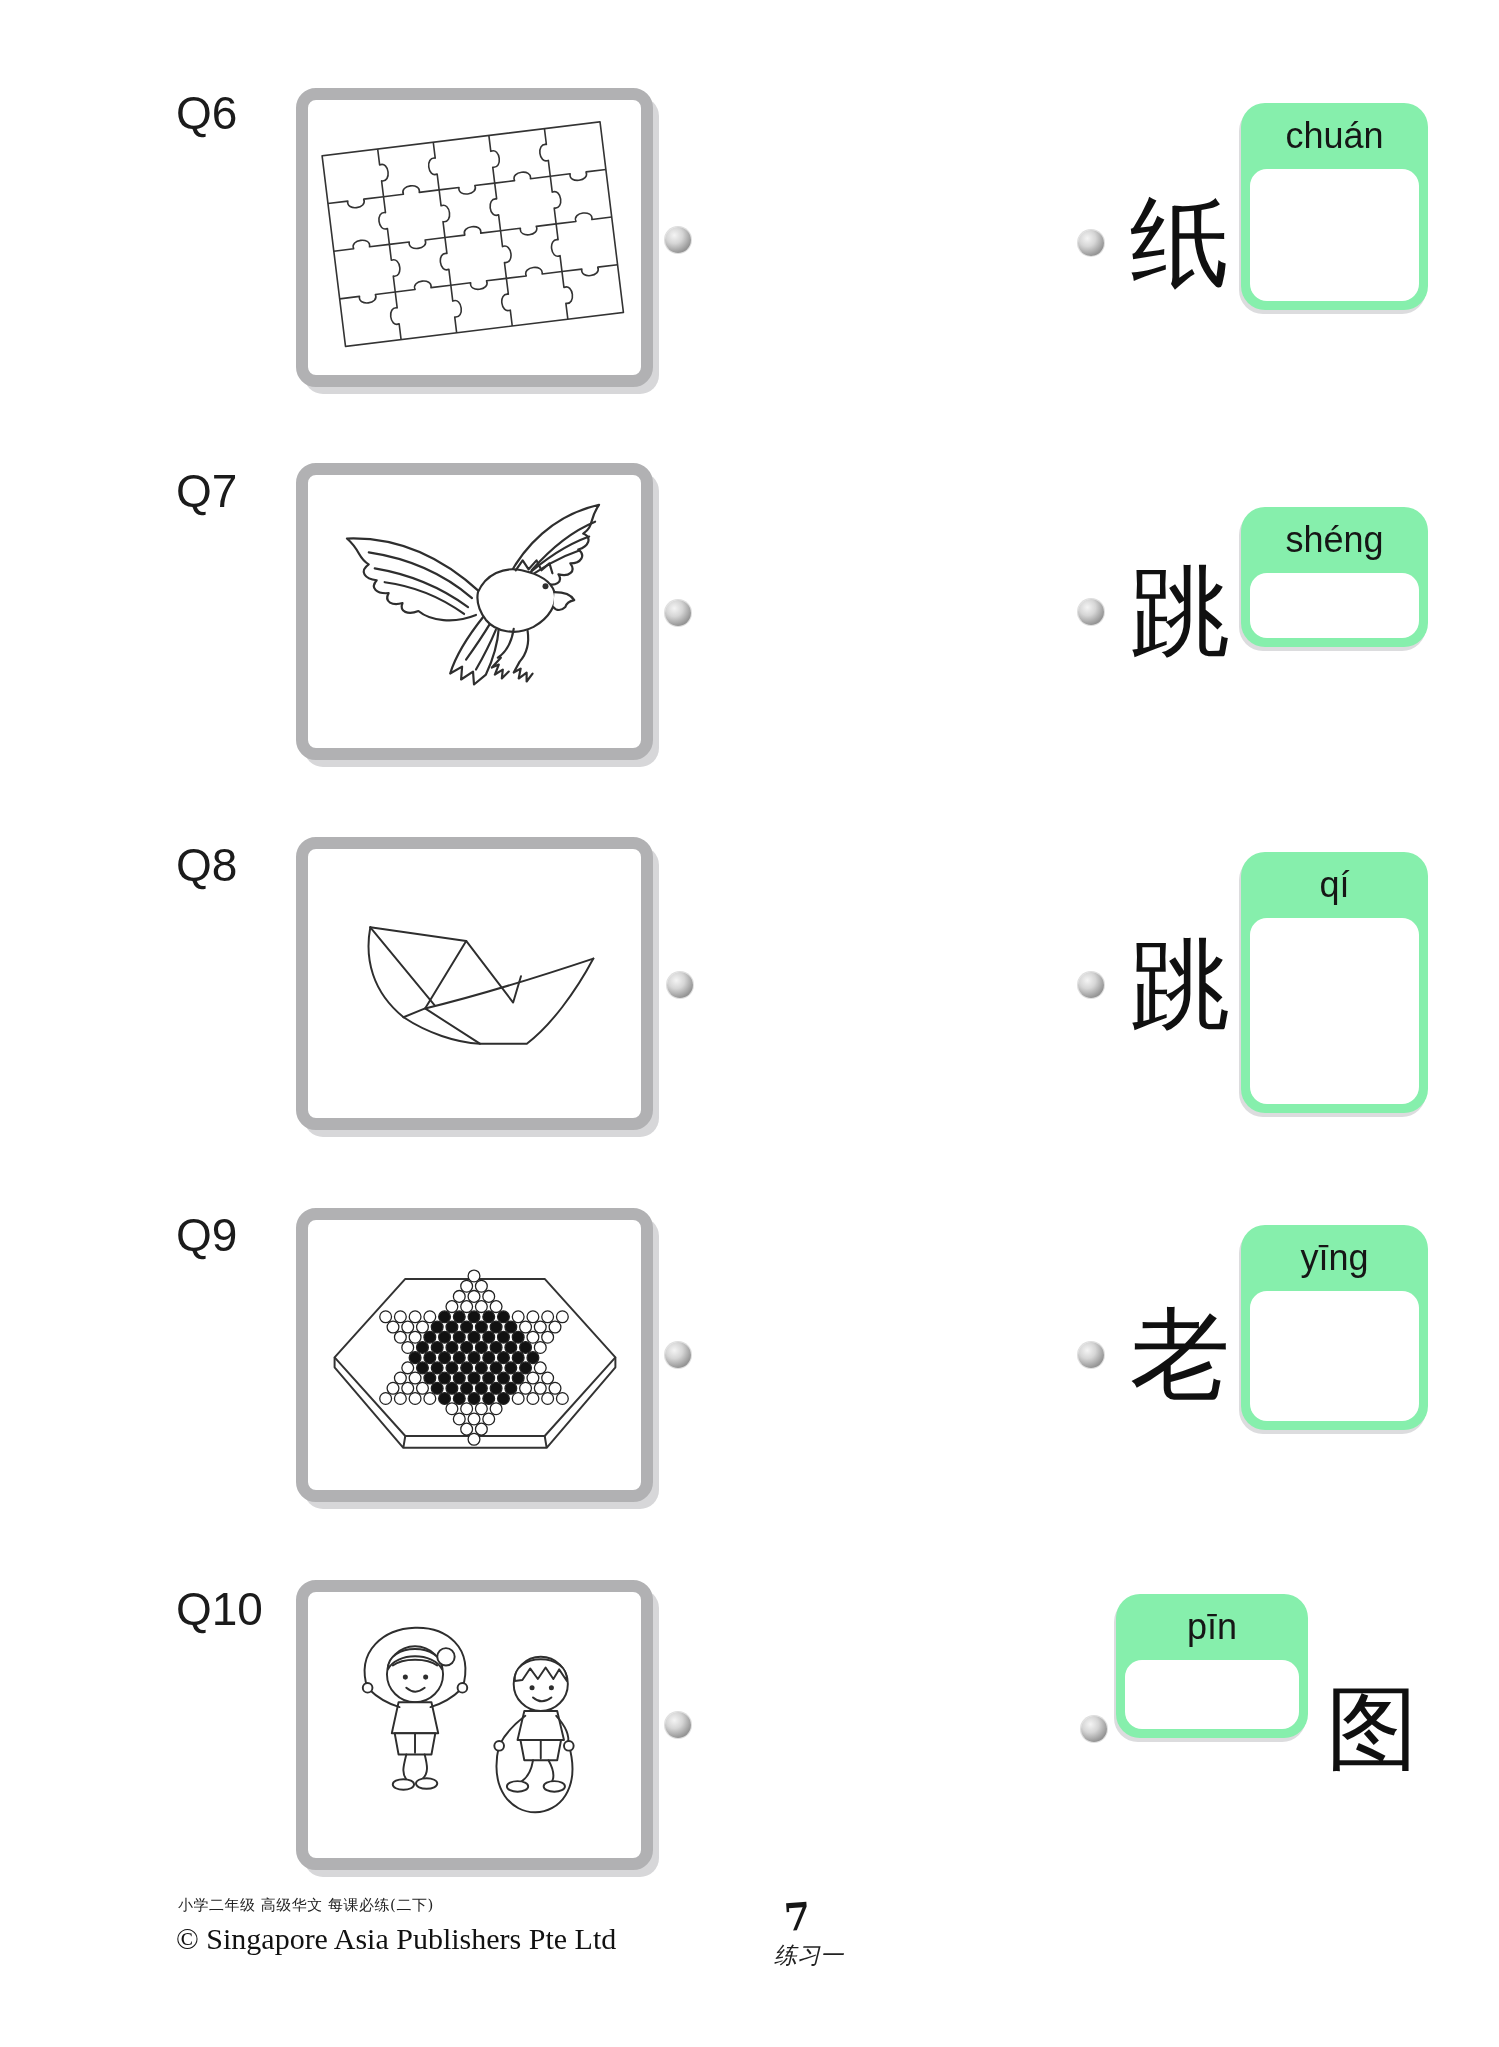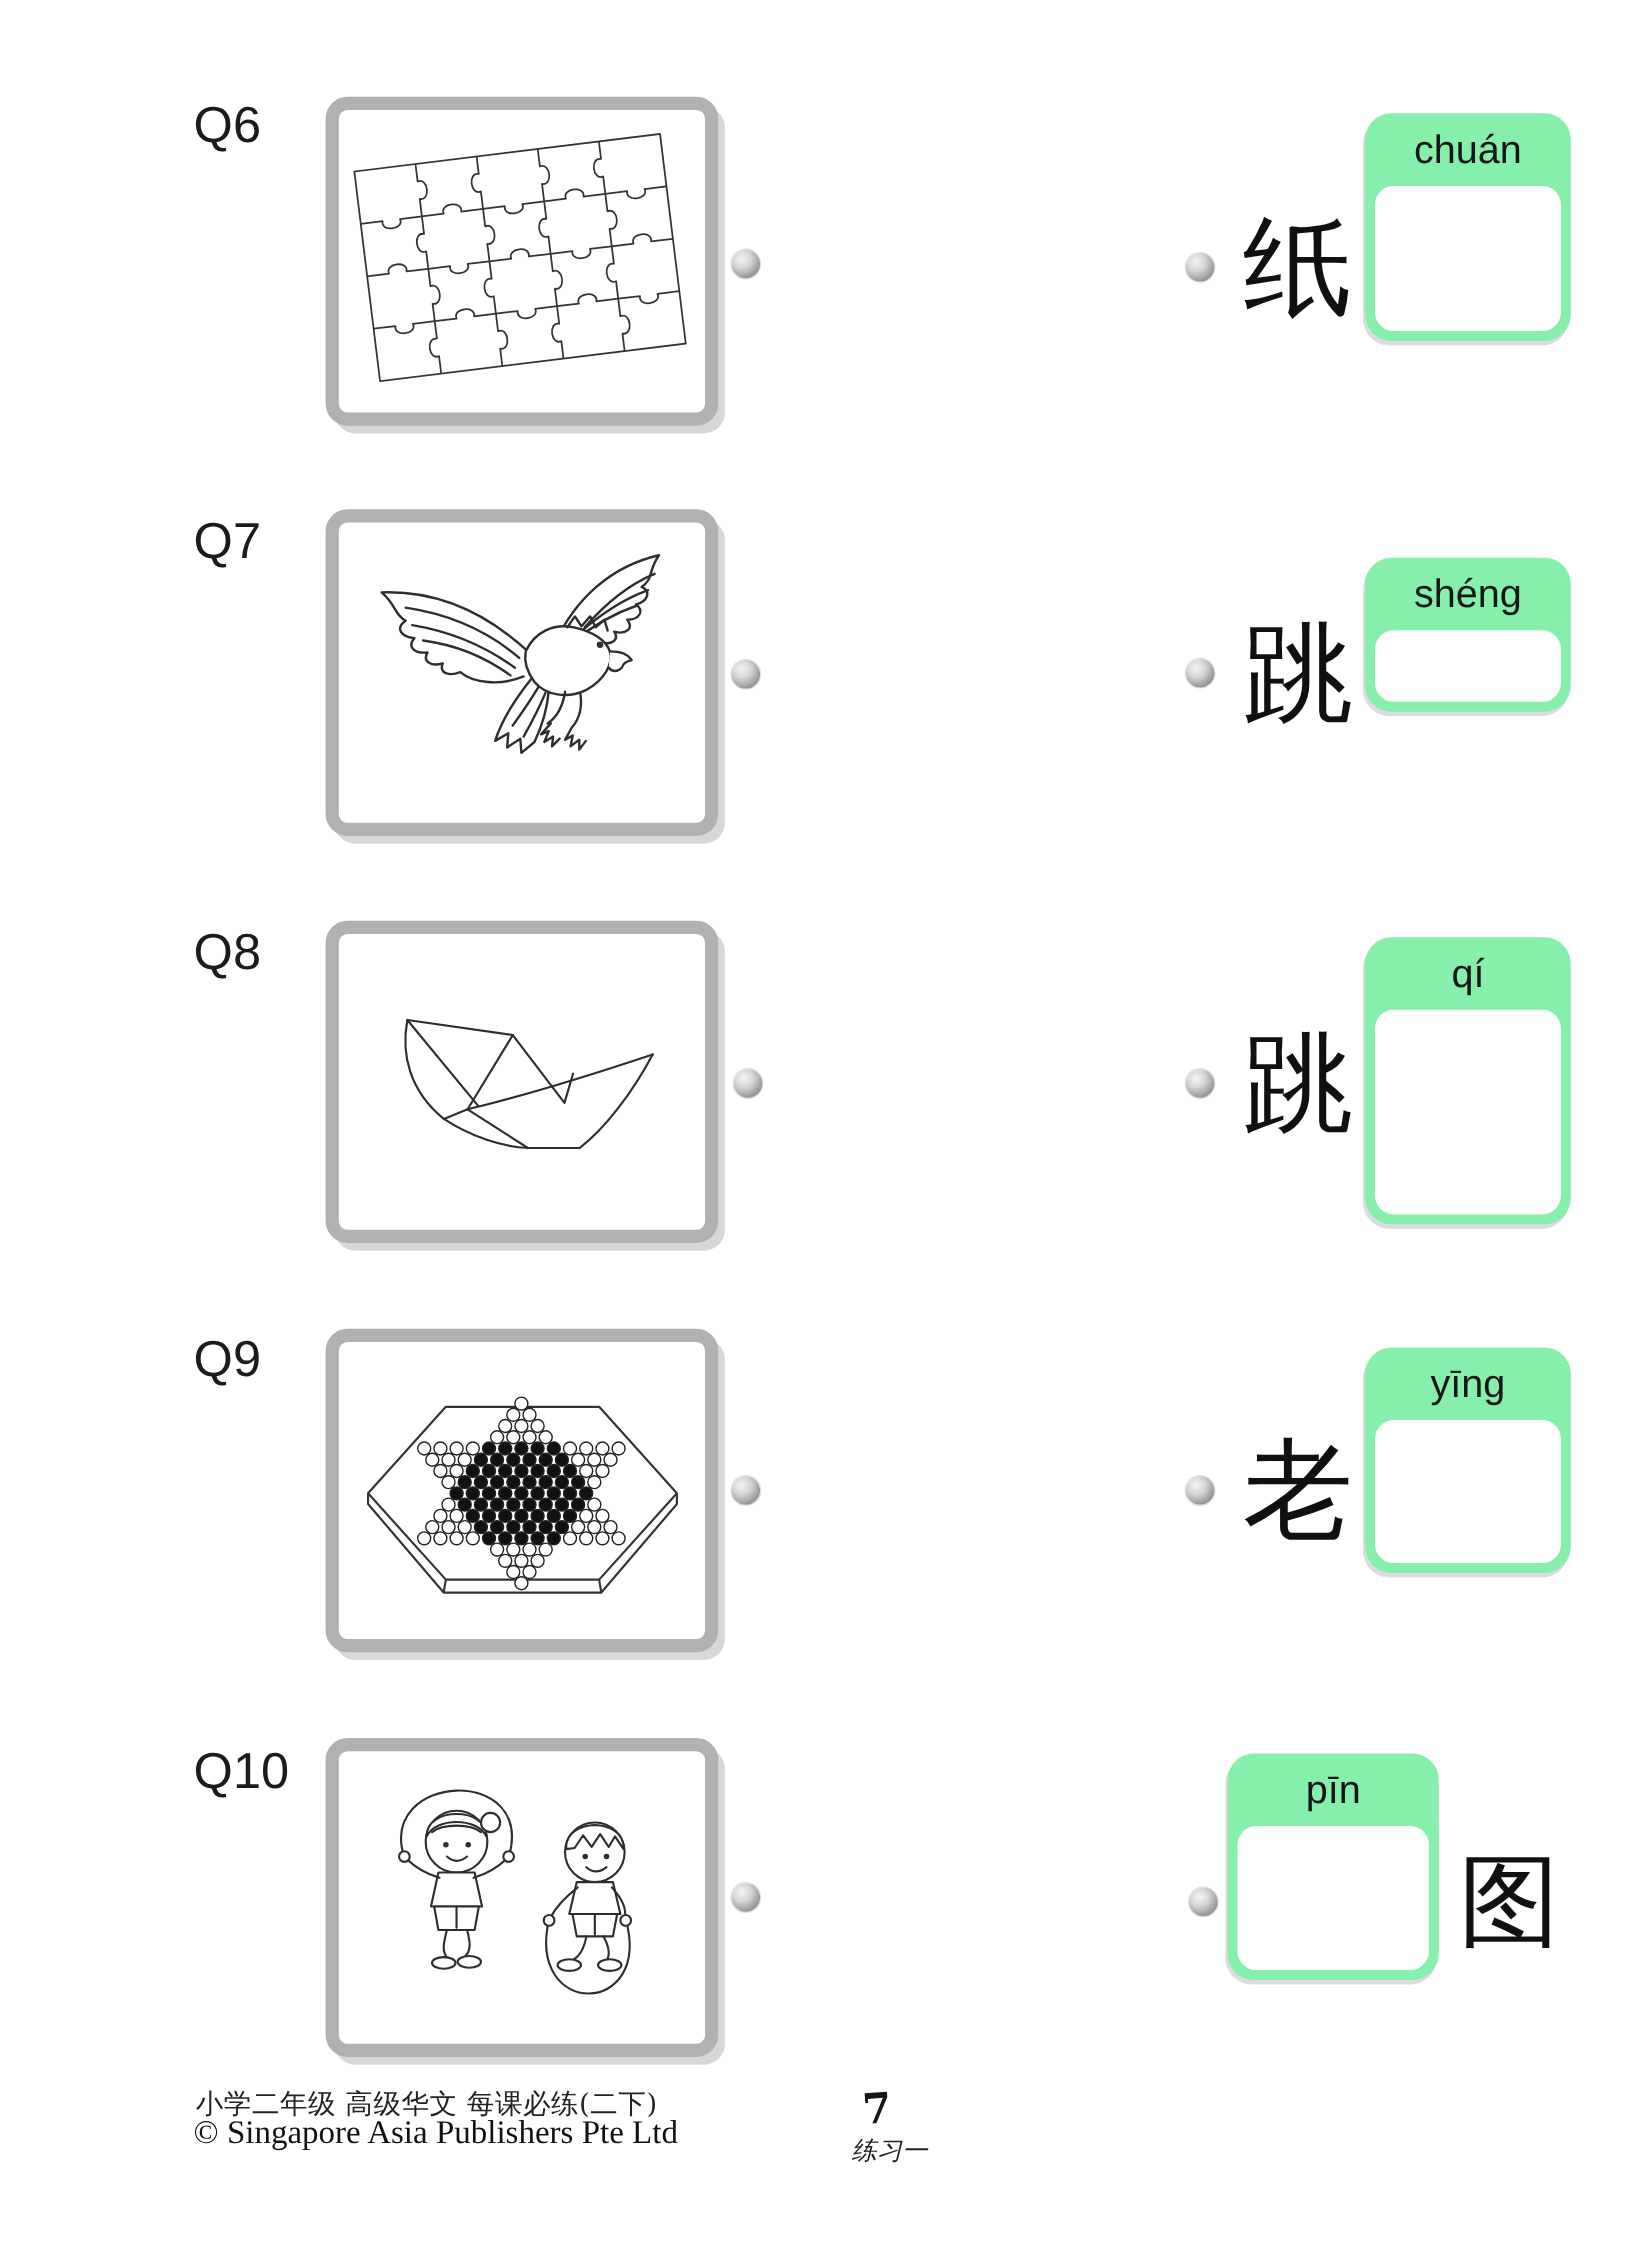--- a/index.html
+++ b/index.html
@@ -34,27 +34,27 @@
          font-family:"DejaVu Serif",serif;font-size:100px;line-height:104px;color:#101010;}
   #q6-char{top:191px}#q7-char{top:560px}#q8-char{top:933px}#q9-char{top:1303px}
   #q10-char{left:1296px;width:96px;font-size:92px;line-height:96px;top:1681px}
 
   .ans-box{position:absolute;left:1213px;width:187px;background:#86efac;border-radius:24px;
            box-shadow:-2px 4px 0 0 #dcdcde;}
   #q6-ans{top:103px;height:207px}
   #q7-ans{top:507px;height:140px}
   #q8-ans{top:852px;height:261px}
   #q9-ans{top:1225px;height:205px}
-  #q10-ans{left:1088px;width:192px;top:1594px;height:206px}
+  #q10-ans{left:1088px;width:192px;top:1594px;height:144px}
   .pinyin{position:absolute;top:0;left:0;right:0;height:66px;display:flex;align-items:center;
           justify-content:center;font-size:36px;color:#161616;
           font-family:"Liberation Sans",sans-serif;}
   .blank{position:absolute;left:9px;right:9px;top:66px;bottom:9px;background:#fff;border-radius:17px;}
 
-  .footer-cjk{position:absolute;left:150px;top:1896px;font-size:25px;color:#222;
+  .footer-cjk{position:absolute;left:150px;top:1896px;font-size:15px;color:#222;
               font-family:"DejaVu Serif",serif;letter-spacing:.5px;}
   .footer-copy{position:absolute;left:148px;top:1922px;font-size:30px;color:#111;
                font-family:"Liberation Serif",serif;}
   .page-num{position:absolute;left:756px;top:1894px;font-size:38px;font-weight:bold;color:#161616;
             font-family:"DejaVu Serif",serif;transform:rotate(-4deg);}
   .exercise{position:absolute;left:746px;top:1940px;font-size:23px;color:#222;font-style:italic;
             font-family:"DejaVu Serif",serif;}
 </style>
 </head>
 <body>

